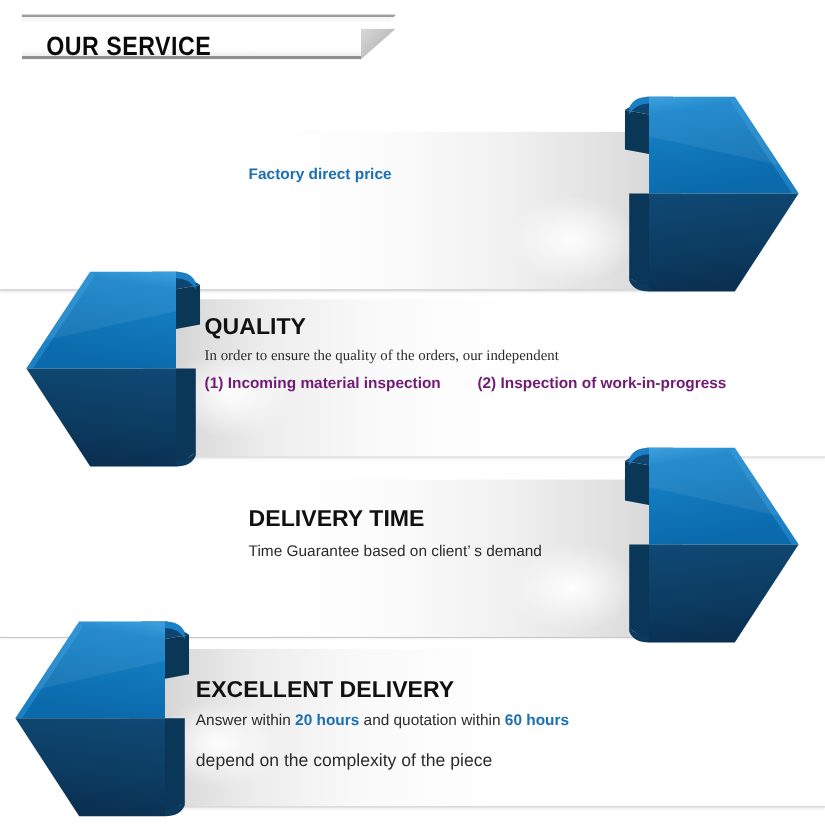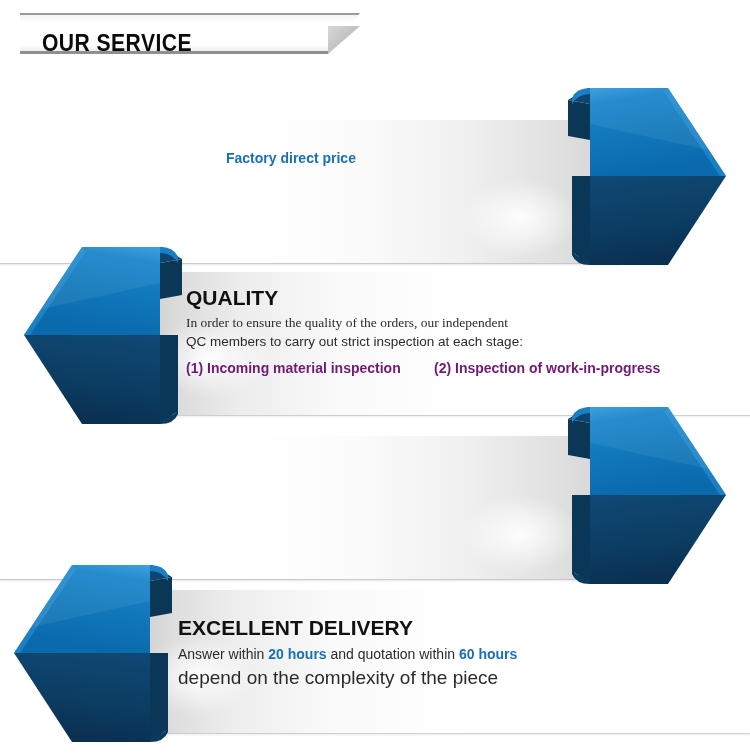--- a/index.html
+++ b/index.html
@@ -224,21 +224,20 @@
       <path d="M22,92 L100,92 L158,92 L100,181 L22,181 Z" fill="url(#gBotR2)"></path>
       <path d="M4,92 L22,92 L22,181 L4,168 Z" fill="#0a3657"></path>
       <path d="M22,181 q-14,0 -18,-10 l0,-4 q6,8 18,8 Z" fill="#0b3a5d"></path>
       <path d="M100,4 L158,92 L152,92 L96,8 Z" fill="#2b93d8" opacity="0.55"></path>
       <path d="M22,4 L100,4 L140,66 L22,40 Z" fill="#ffffff" opacity="0.07"></path>
     </svg>
   </div>
   <div class="txt" style="left:186px; top:286px;">
     <div class="h-title">QUALITY</div>
     <div class="h-sub" style="margin-top:3px;font-family:Liberation Serif, serif;"> In order to ensure the quality of the orders, our independent</div>
-    <div class="h-sub">QC members to carry out strict inspection at each stage:</div>
     <div class="list-line" style="margin-top:6px;">
       <span class="col2" style="width:248px;">(1) Incoming material inspection</span><span>(2) Inspection of work-in-progress</span>
     </div>
   </div>
 
   <div class="bar to-right" style="left:0px; top:436px; width:620px;">
     <div class="bar-inner"></div>
     <div class="glow" style="left:460px; top:58px;"></div>
   </div>
   <div class="arrow" style="left:568px; top:403px;">
@@ -259,20 +258,24 @@
       <path d="M0,16 L0,52 L22,56 L22,20 Z" fill="#0b3757"></path>
       <path d="M22,4 L100,4 L158,92 L100,92 L22,92 Z" fill="url(#gTopR3)"></path>
       <path d="M22,4 q-14,0 -18,10 l0,6 q6,-10 18,-10 Z" fill="#1a7fc4"></path>
       <path d="M22,92 L100,92 L158,92 L100,181 L22,181 Z" fill="url(#gBotR3)"></path>
       <path d="M4,92 L22,92 L22,181 L4,168 Z" fill="#0a3657"></path>
       <path d="M22,181 q-14,0 -18,-10 l0,-4 q6,8 18,8 Z" fill="#0b3a5d"></path>
       <path d="M100,4 L158,92 L152,92 L96,8 Z" fill="#2b93d8" opacity="0.55"></path>
       <path d="M22,4 L100,4 L140,66 L22,40 Z" fill="#ffffff" opacity="0.07"></path>
     </svg>
   </div>
+  <div class="txt" style="left:226px; top:460px;">
+    <div class="h-title">DELIVERY TIME</div>
+    <div class="h-sub" style="margin-top:6px; font-size:14px;"> Time Guarantee based on client’ s demand</div>
+  </div>
 
   <div class="bar to-left" style="left:118px; top:590px; width:632px;">
     <div class="bar-inner"></div>
     <div class="glow" style="left:20px; top:46px;"></div>
   </div>
   <div class="arrow" style="left:12px; top:561px; transform: scaleX(-1);">
     <svg viewBox="0 0 160 185" xmlns="http://www.w3.org/2000/svg">
       <defs>
         <linearGradient id="gTopR4" x1="0" y1="0" x2="0.25" y2="1">
           <stop offset="0%" stop-color="#2f9ade"></stop>
@@ -292,16 +295,16 @@
       <path d="M22,92 L100,92 L158,92 L100,181 L22,181 Z" fill="url(#gBotR4)"></path>
       <path d="M4,92 L22,92 L22,181 L4,168 Z" fill="#0a3657"></path>
       <path d="M22,181 q-14,0 -18,-10 l0,-4 q6,8 18,8 Z" fill="#0b3a5d"></path>
       <path d="M100,4 L158,92 L152,92 L96,8 Z" fill="#2b93d8" opacity="0.55"></path>
       <path d="M22,4 L100,4 L140,66 L22,40 Z" fill="#ffffff" opacity="0.07"></path>
     </svg>
   </div>
   <div class="txt" style="left:178px; top:616px;">
     <div class="h-title">EXCELLENT DELIVERY</div>
     <div class="h-sub" style="margin-top:4px; font-size:14px;"><span> Answer within </span><span class="blue-bold-inline">20 hours</span><span> and quotation within </span><span class="blue-bold-inline">60 hours</span></div>
-    <div class="h-sub" style="font-size:19px;"><span>depend on the complexity of the piece</span></div>
+    <div class="h-sub" style="font-size:16px;margin-top:16px;"><span>depend on the complexity of the piece</span></div>
   </div>
 
 </div>
 
 </body></html>

